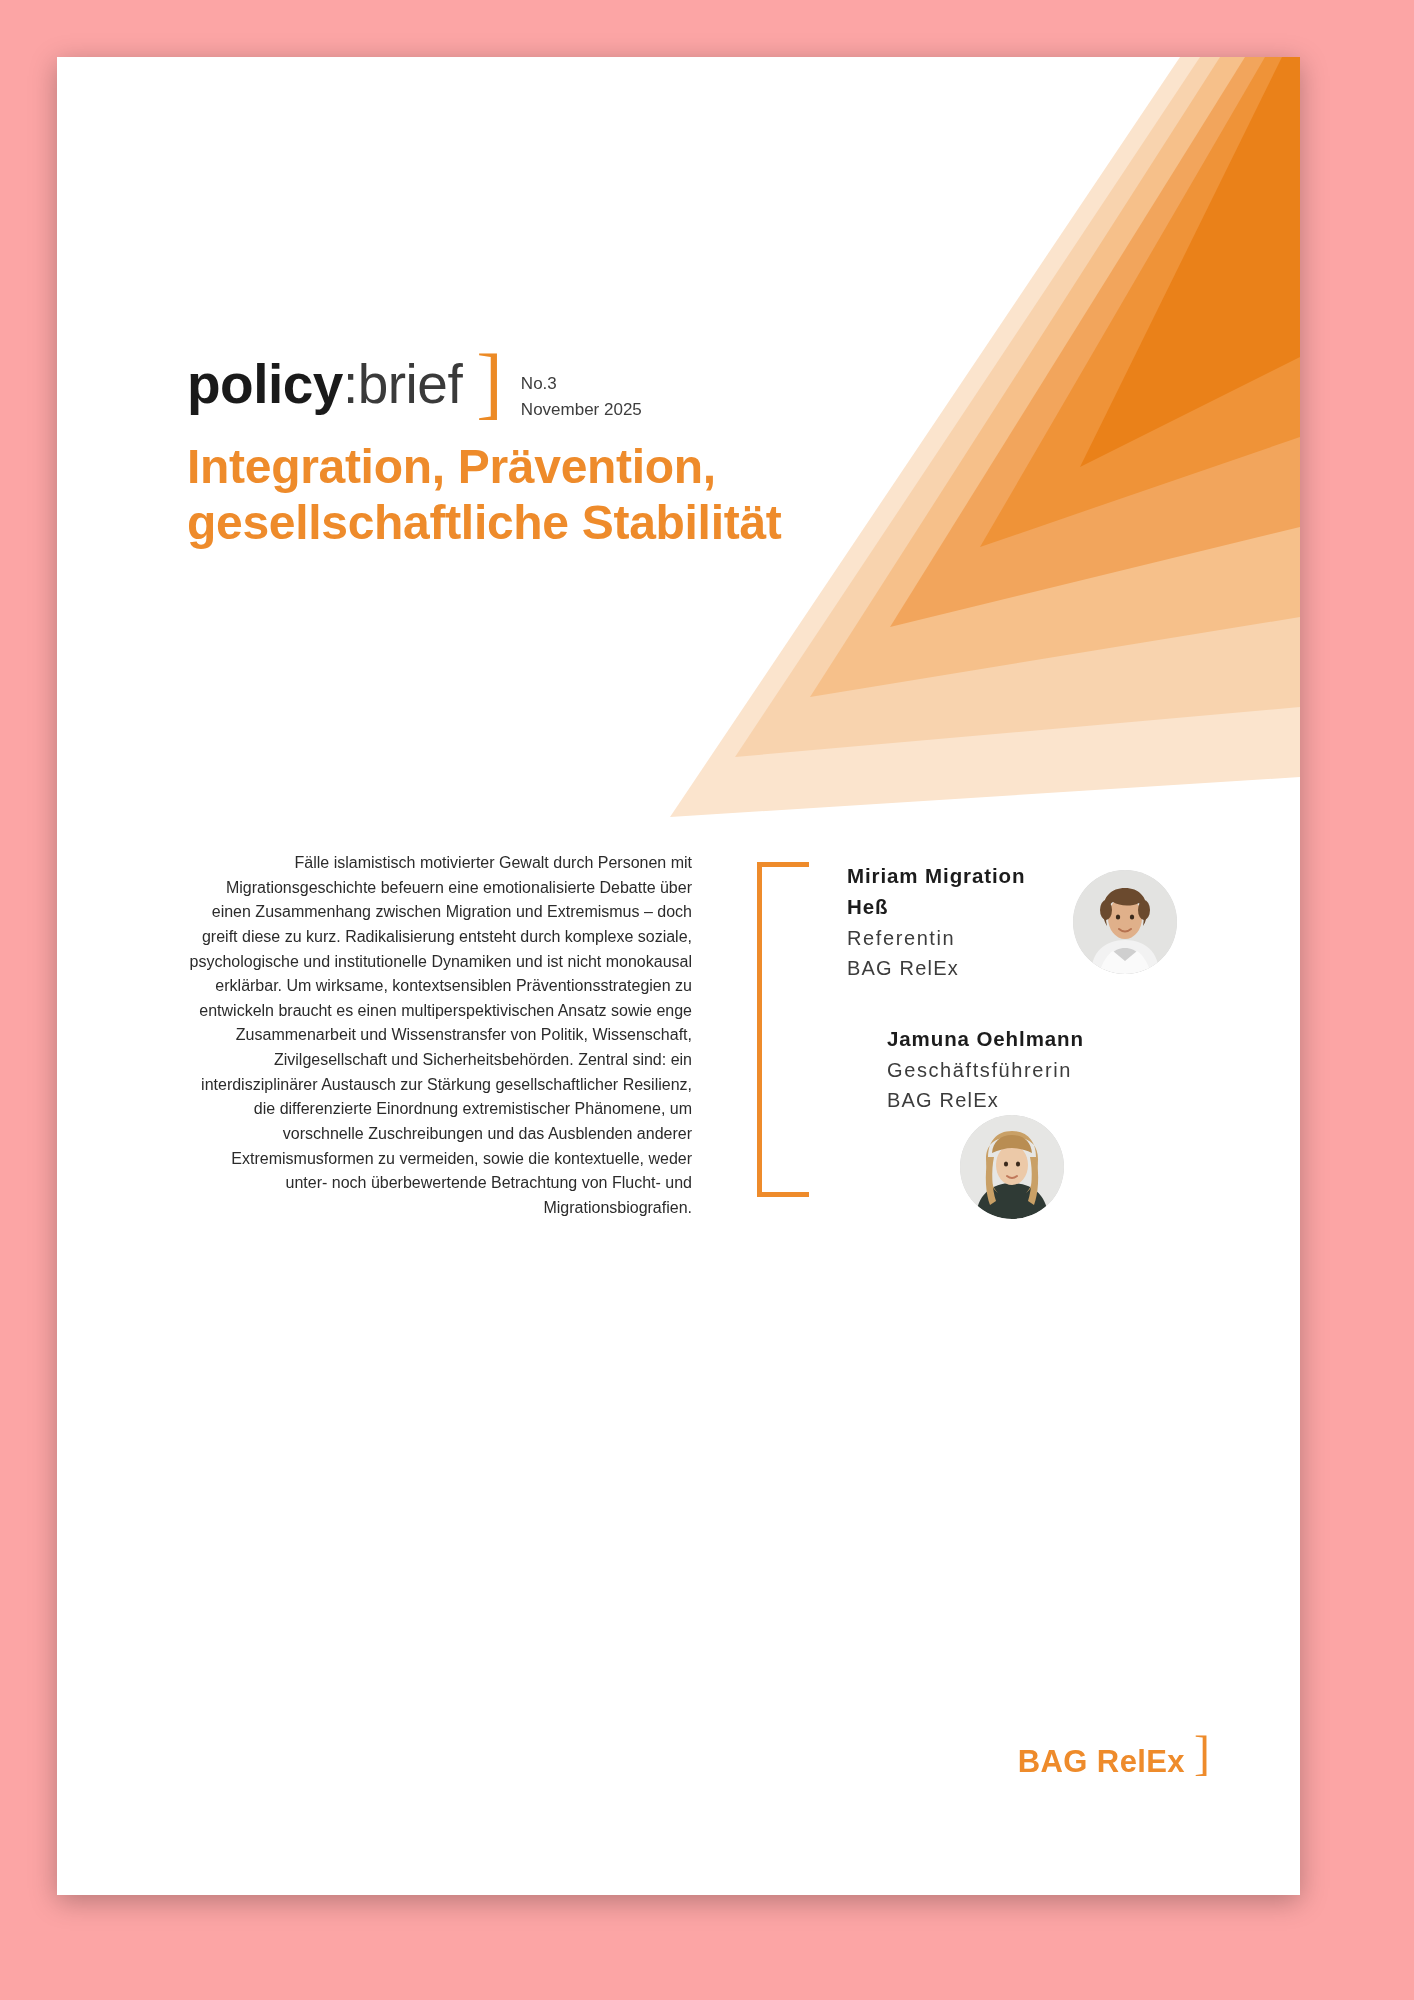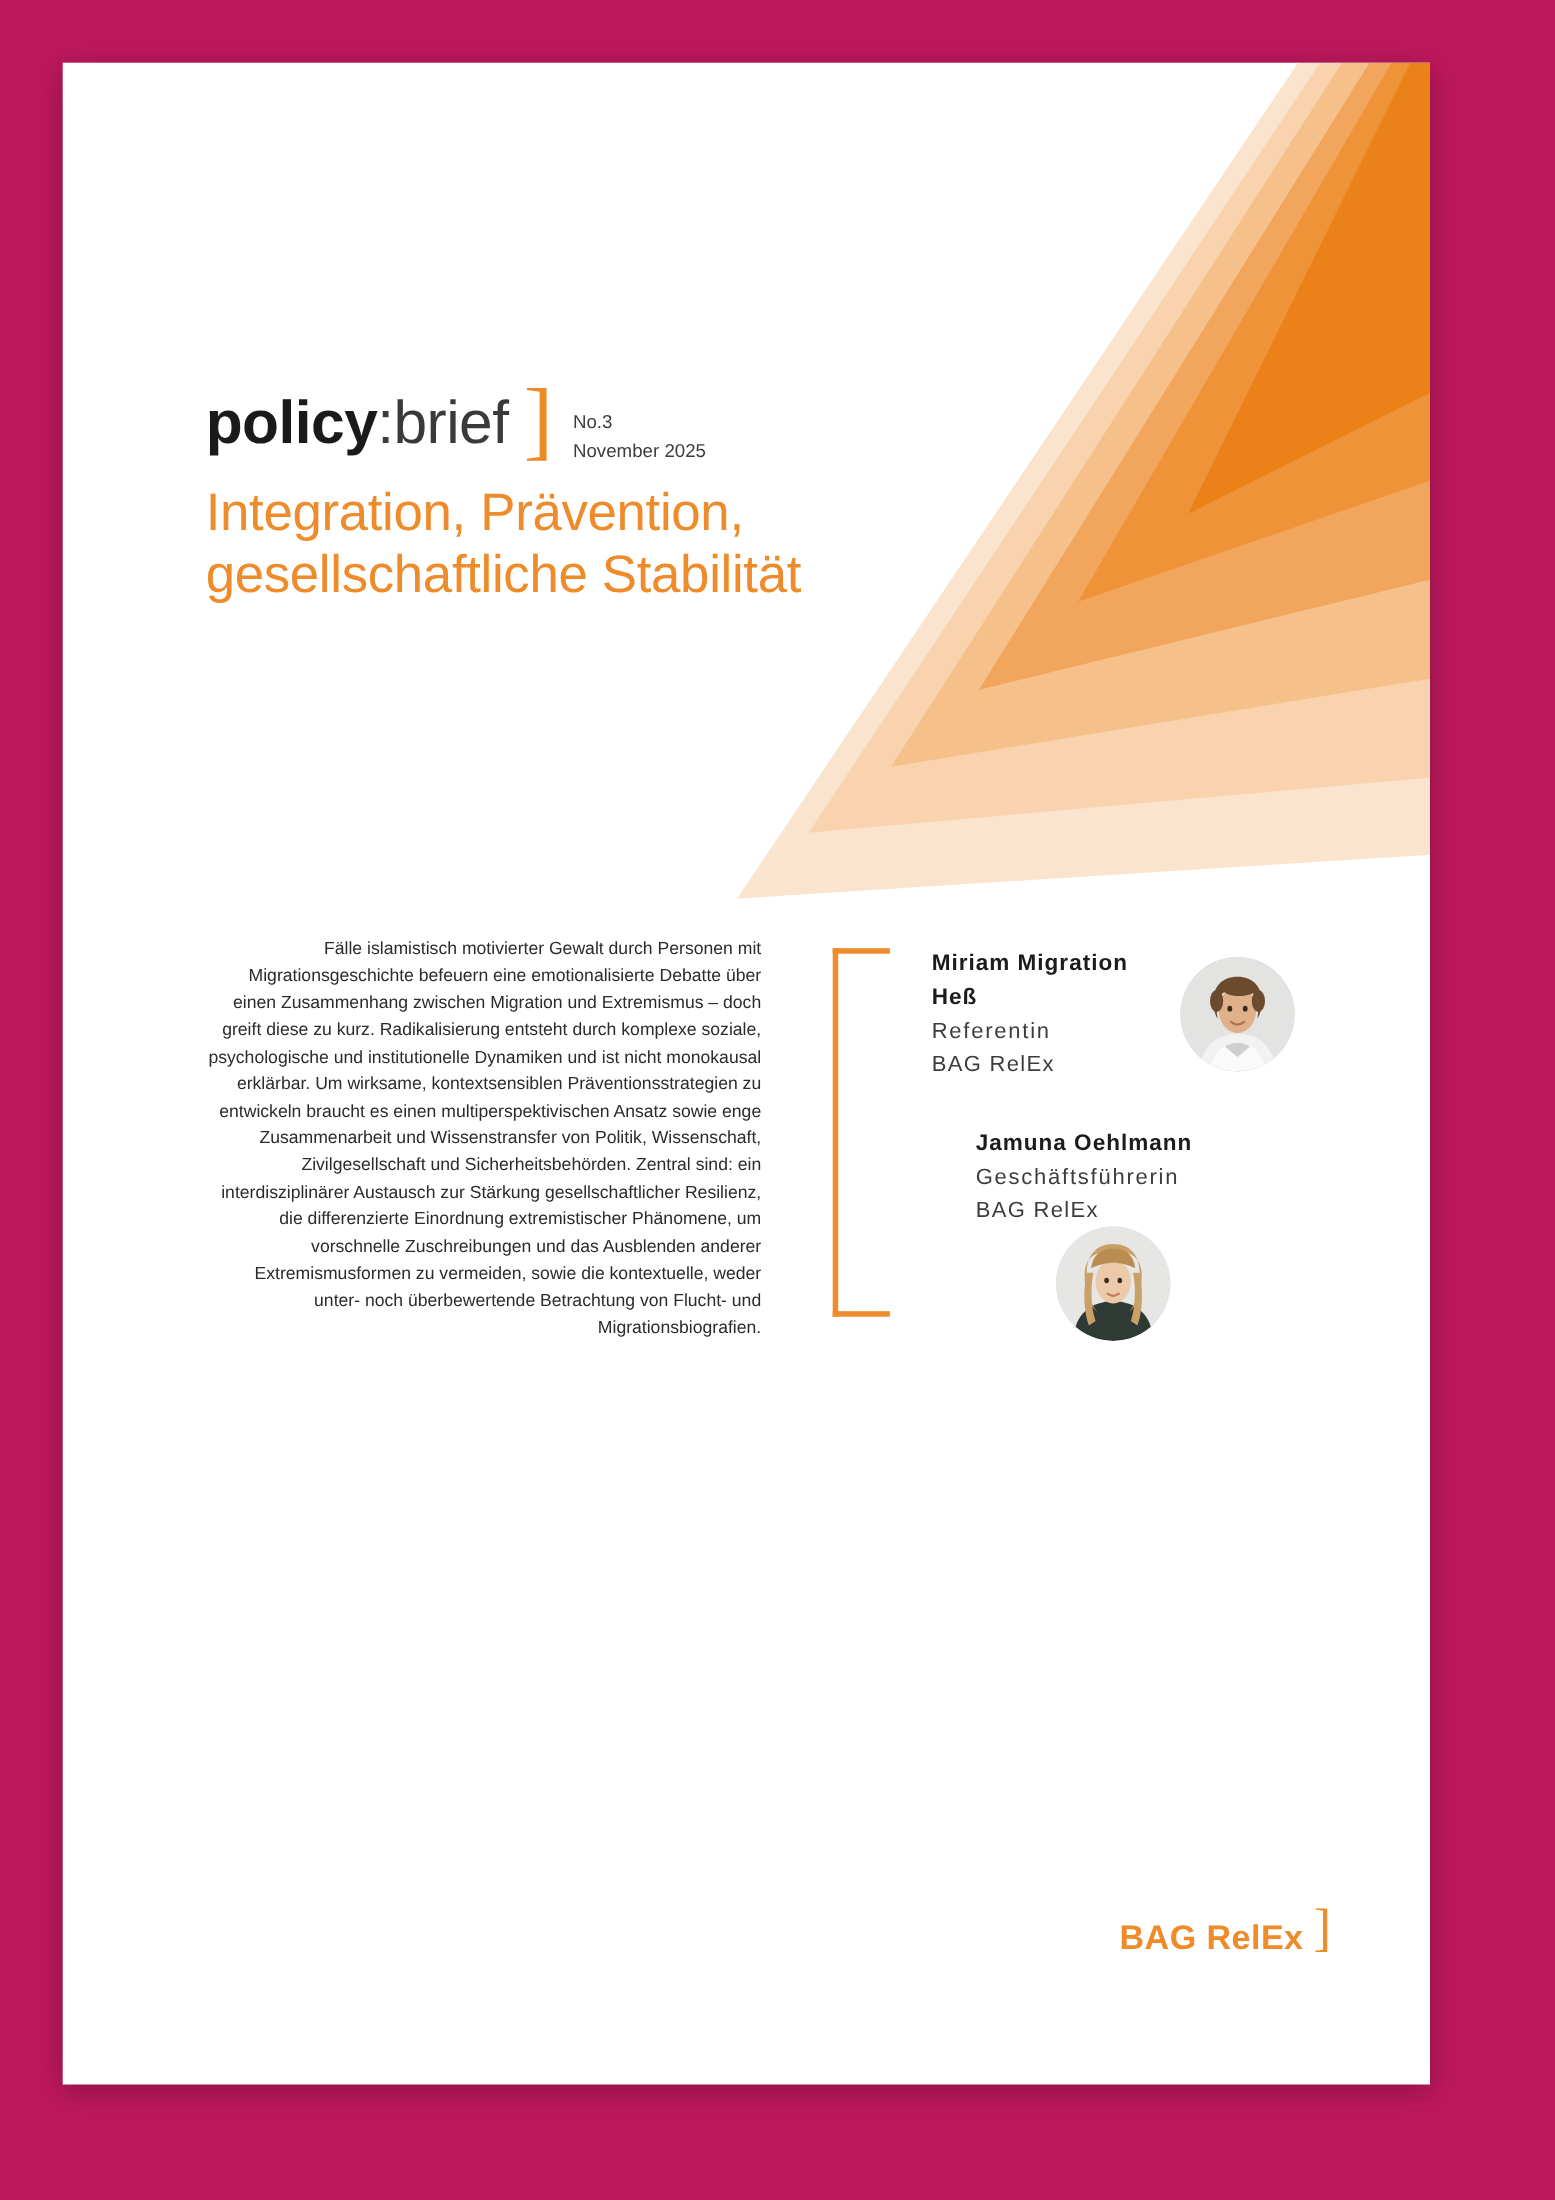--- a/index.html
+++ b/index.html
@@ -7,21 +7,21 @@
     padding: 0;
     background: #e9e9e9;
     width: 1414px;
     height: 2000px;
     font-family: "Liberation Sans", sans-serif;
   }
   #page-wrap {
     position: relative;
     width: 1414px;
     height: 2000px;
-    background: #be185d;
+    background: #fca5a5;
     overflow: hidden;
   }
   #sheet {
     position: absolute;
     left: 57px;
     top: 57px;
     width: 1243px;
     height: 1838px;
     background: #ffffff;
     box-shadow: 0 6px 26px rgba(0,0,0,0.28);
@@ -78,21 +78,21 @@
 
   
   .title {
     position: absolute;
     left: 130px;
     top: 382px;
     width: 660px;
     color: #ee8b2b;
     font-size: 48px;
     line-height: 1.17;
-    font-weight: 400;
+    font-weight: 700;
     letter-spacing: -0.3px;
   }
   .subtitle {
     position: absolute;
     left: 130px;
     top: 638px;
     width: 640px;
     color: #1f1f1f;
     font-size: 28px;
     line-height: 1.45;

